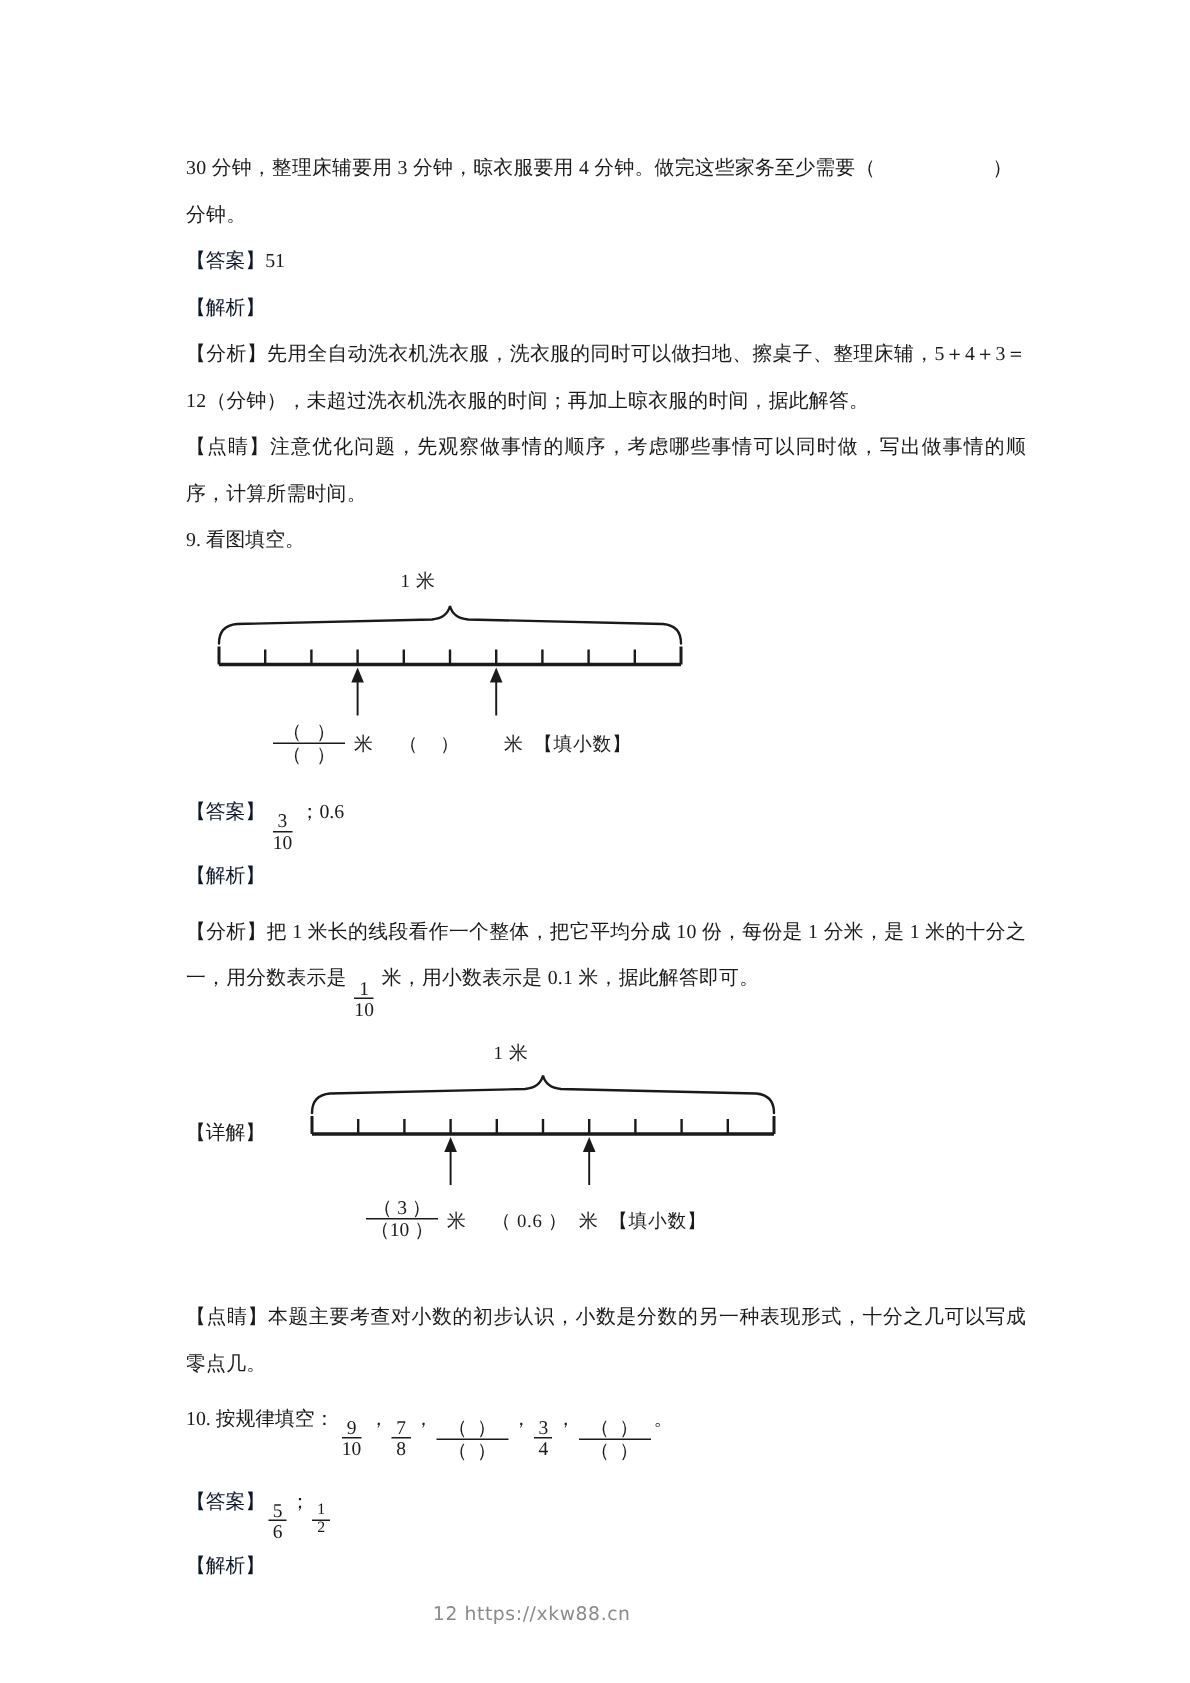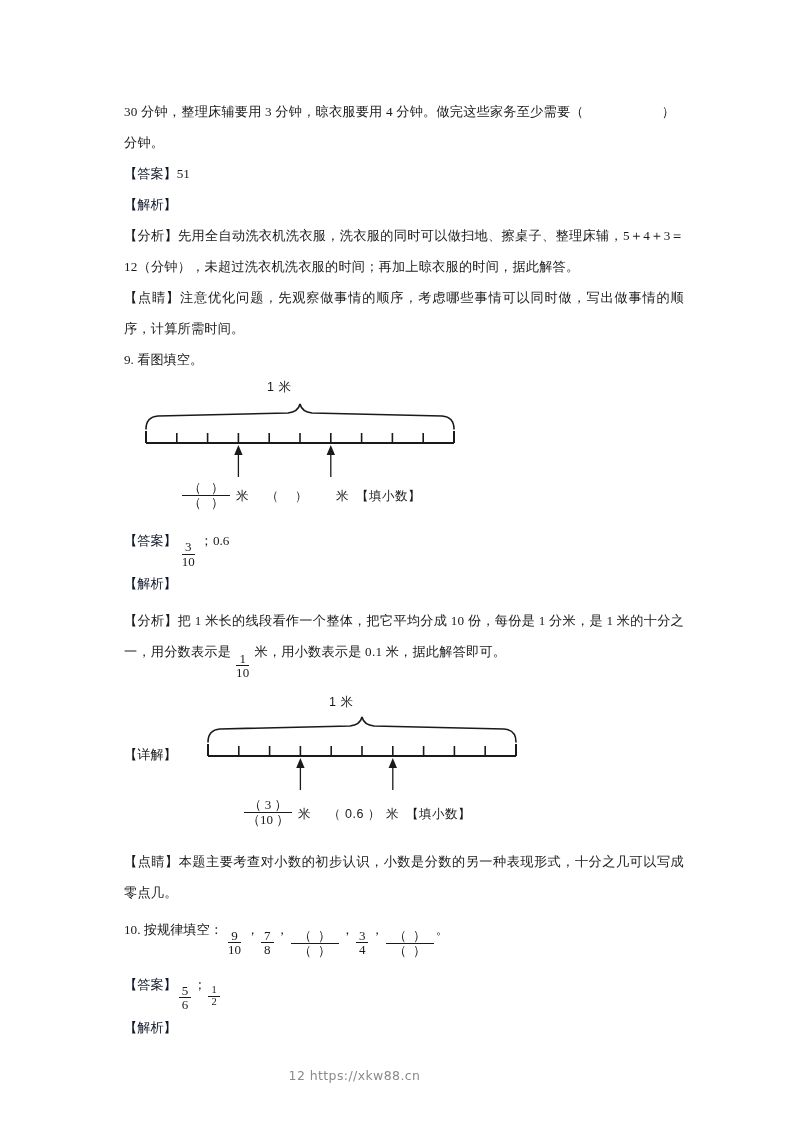--- a/index.html
+++ b/index.html
@@ -103,21 +103,21 @@
     padding: 0 2px;
   }
 
   
   .figure {
     position: relative;
   }
   .fig-svg { display: block; }
 
   .fig-caption {
-    font-family: Liberation Sans, sans-serif;
+    font-family: Liberation Serif, serif;
     font-size: 12.5px;
     letter-spacing: 0.5px;
   }
 
   .detail-label {
     position: absolute;
     font-size: 13.2px;
     color: #1a1a1a;
   }
 
@@ -242,21 +242,21 @@
       <span class="fracp" style="position:absolute;left:118px;top:0;">
         <span class="num">（&nbsp;<span>3</span>&nbsp;）</span>
         <span class="den">（<span>10</span>&nbsp;）</span>
       </span>
       <span class="fig-caption" style="position:absolute;left:174px;top:8px;">米</span>
       <span class="fig-caption" style="position:absolute;left:204px;top:8px;"><span>（</span>&nbsp;<span>0.6</span>&nbsp;<span>）</span></span>
       <span class="fig-caption" style="position:absolute;left:262px;top:8px;">米</span>
       <span class="fig-caption" style="position:absolute;left:282px;top:8px;">【填小数】</span>
     </div>
 
-    <p class="para" style="margin-top:12px;"><span>【点睛】</span><span>本题主要考查对小数的初步认识，小数是分数的另一种表现形式，十分之几可以写成零点几。</span></p>
+    <p class="para" style="margin-top:28px;"><span>【点睛】</span><span>本题主要考查对小数的初步认识，小数是分数的另一种表现形式，十分之几可以写成零点几。</span></p>
 
     <p class="qnum" style="margin-top:6px;"><span>10.</span>&nbsp;<span>按规律填空：</span><span class="frac">
           <span class="num">9</span>
           <span class="den">10</span>
         </span><span>，</span><span class="frac">
           <span class="num">7</span>
           <span class="den">8</span>
         </span><span>，</span><span class="fracp">
           <span class="num">（<span></span>&nbsp;&nbsp;）</span>
           <span class="den">（<span></span>&nbsp;&nbsp;）</span>

